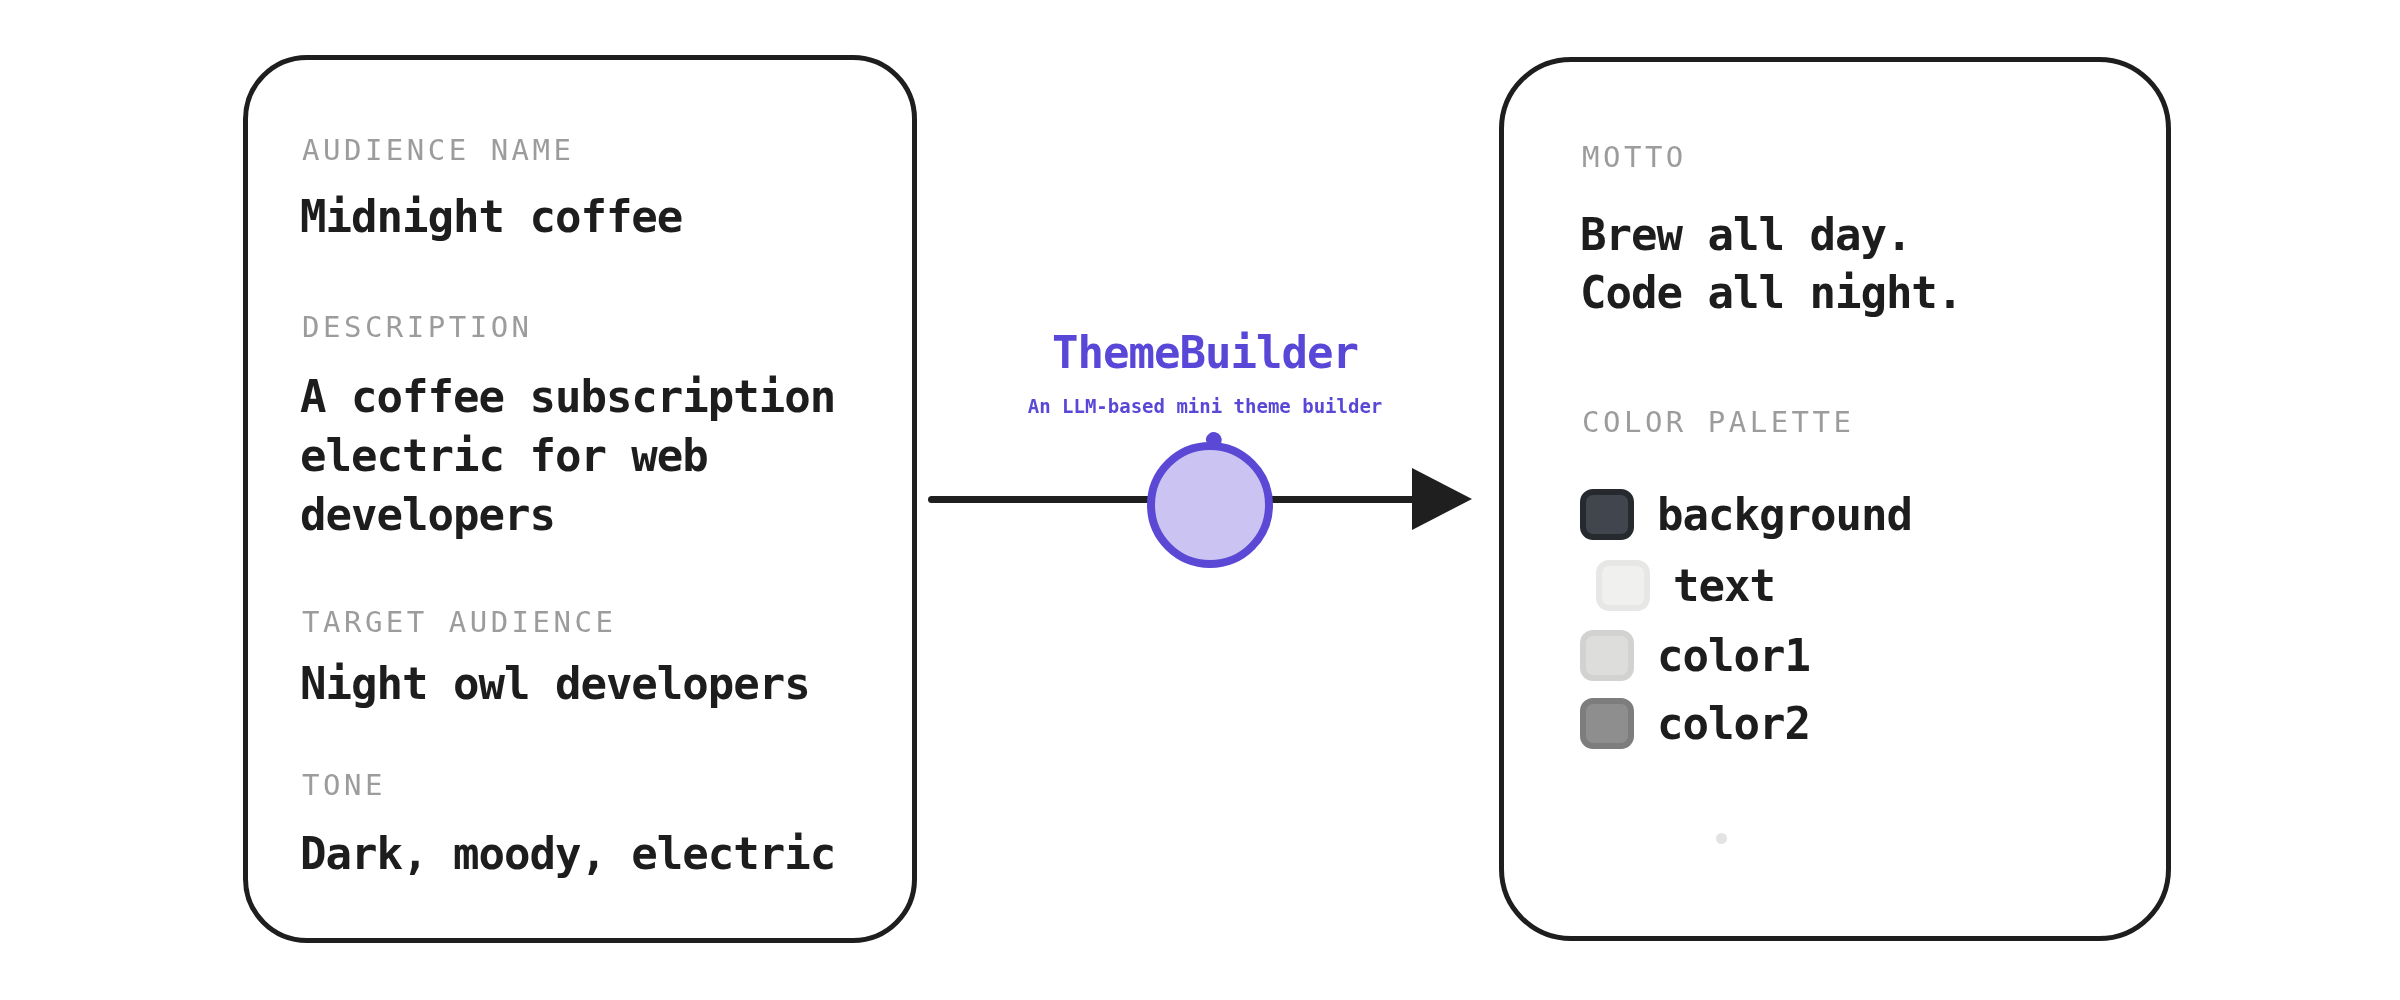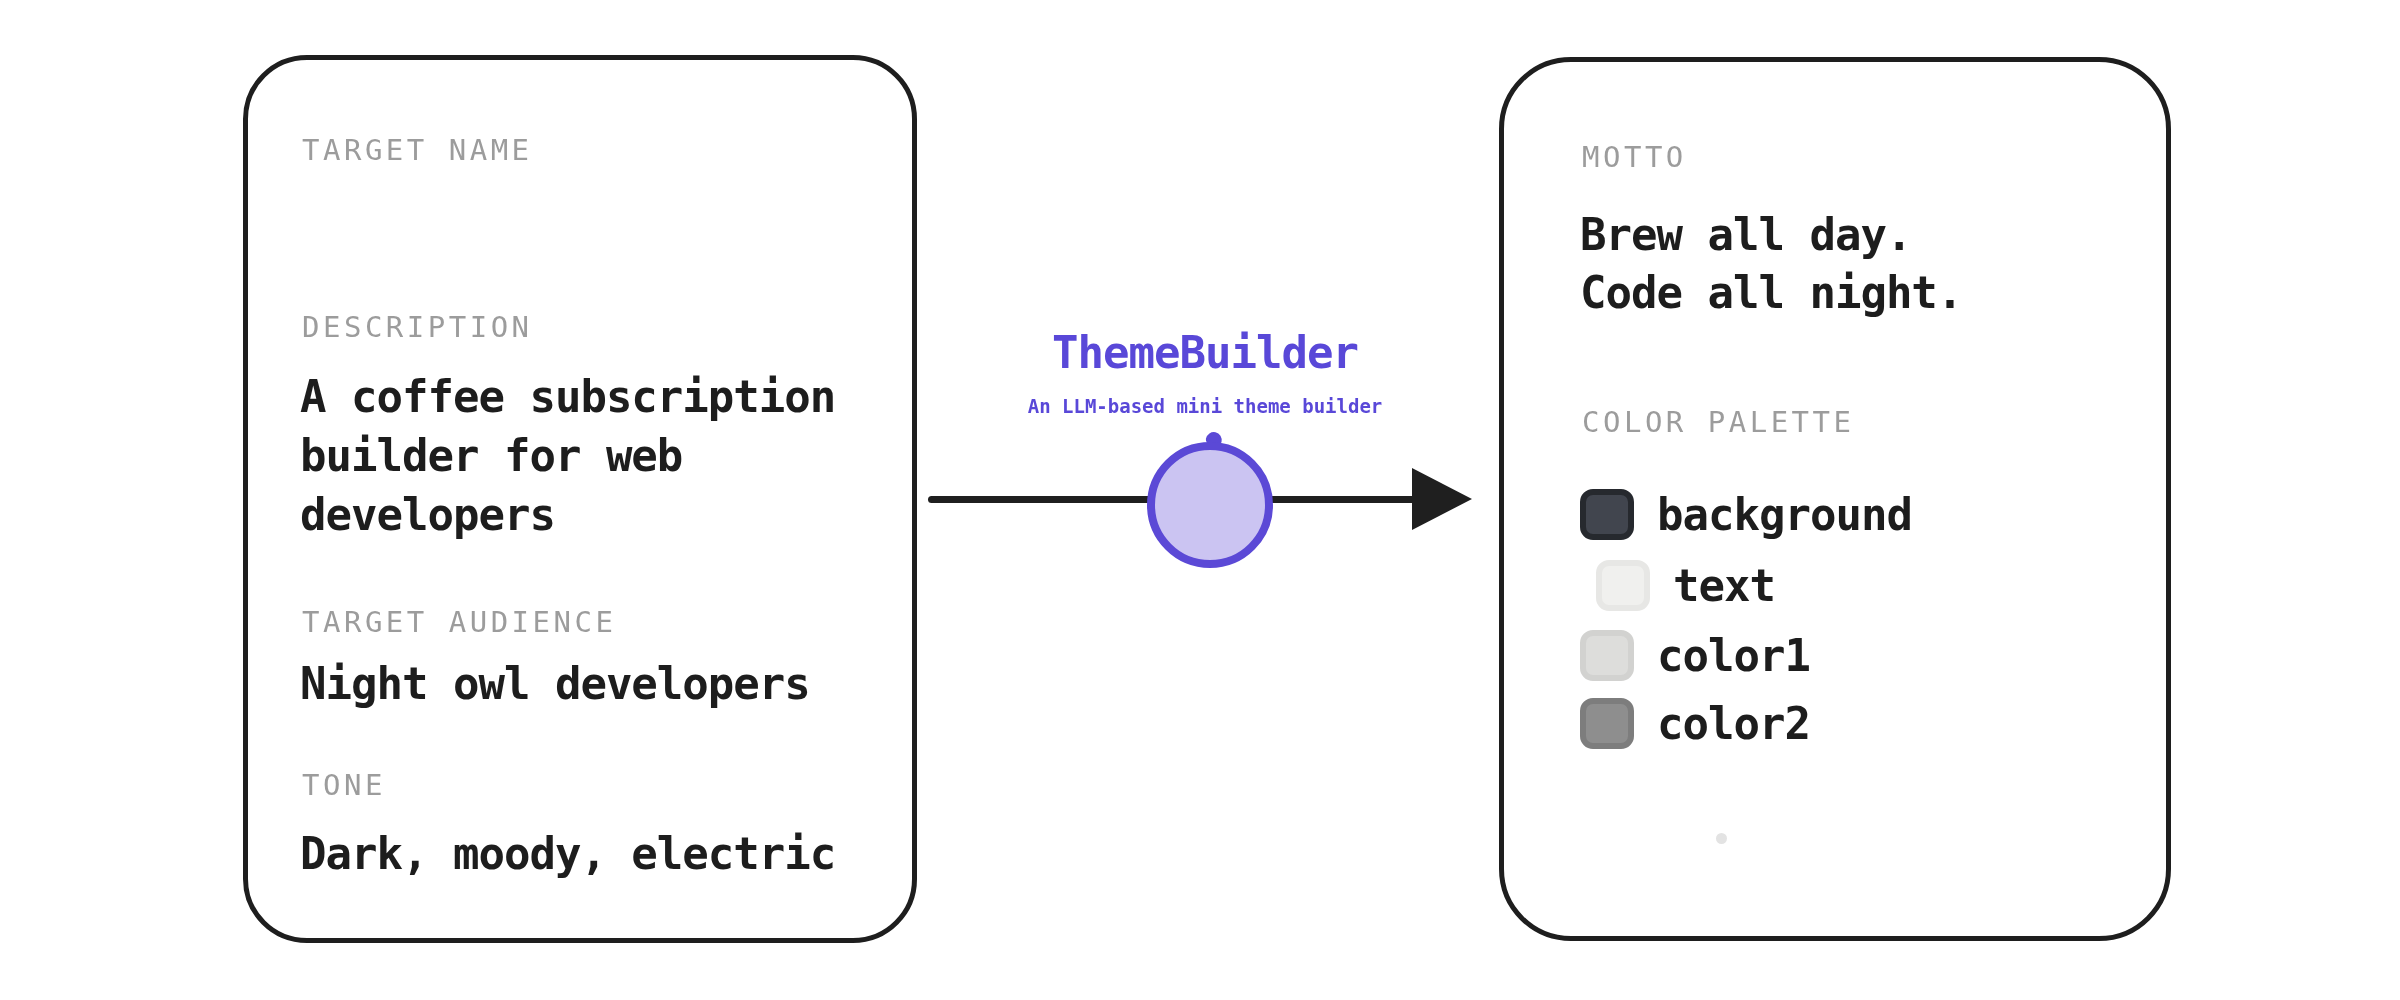--- a/index.html
+++ b/index.html
@@ -123,26 +123,27 @@
     border-radius: 50%;
     background: #e3e3e3;
   }
 </style>
 </head>
 <body>
 
 <div id="canvas">
 
   <section class="card" id="input-card">
-    <div class="lbl" style="left:54px; top:76px;">TARGET NAME</div>
+    <div class="lbl" style="left:54px; top:76px;">AUDIENCE NAME</div>
+    <div class="val" style="left:52px; top:127px;">Midnight coffee</div>
 
     <div class="lbl" style="left:54px; top:253px;">DESCRIPTION</div>
     <div class="val" style="left:52px; top:307px;">
       <div>A coffee subscription</div>
-      <div>builder for web</div>
+      <div>electric for web</div>
       <div>developers</div>
     </div>
 
     <div class="lbl" style="left:54px; top:548px;">TARGET AUDIENCE</div>
     <div class="val" style="left:52px; top:594px;">Night owl developers</div>
 
     <div class="lbl" style="left:54px; top:711px;">TONE</div>
     <div class="val" style="left:52px; top:764px;">Dark, moody, electric</div>
   </section>
 

